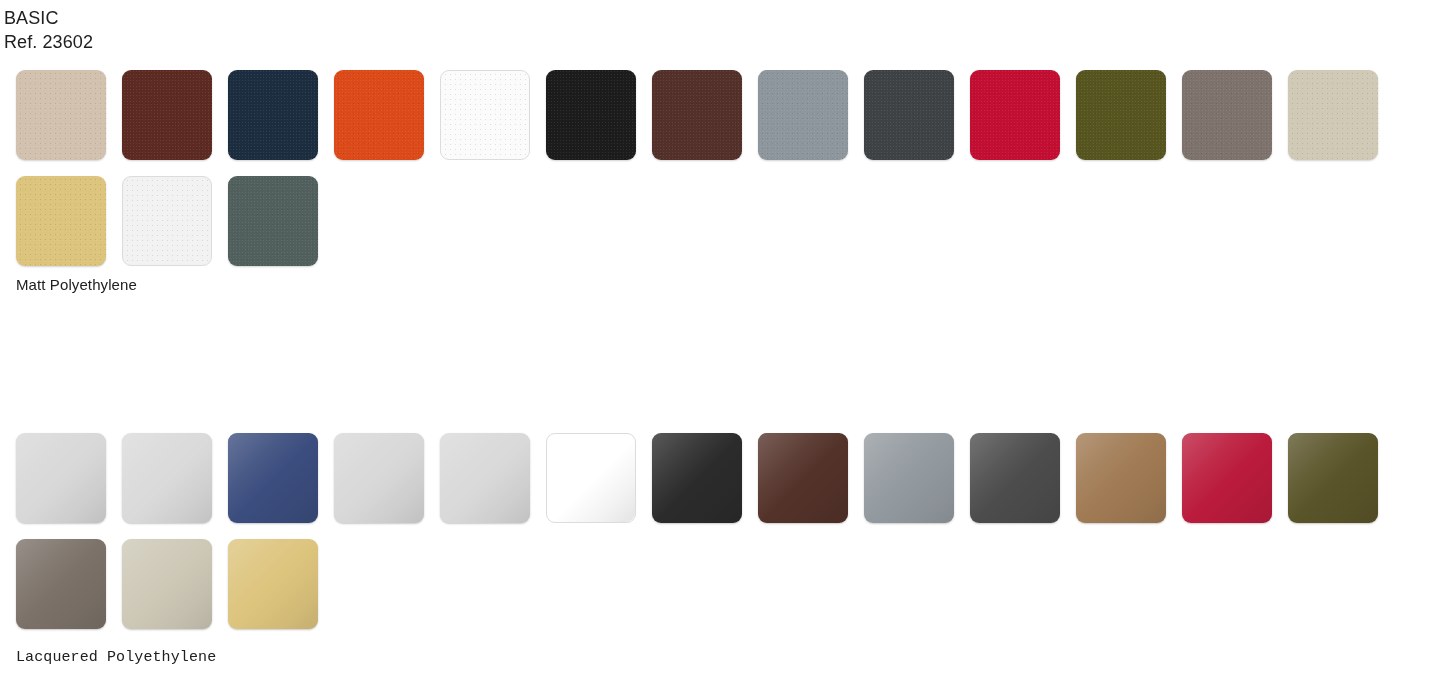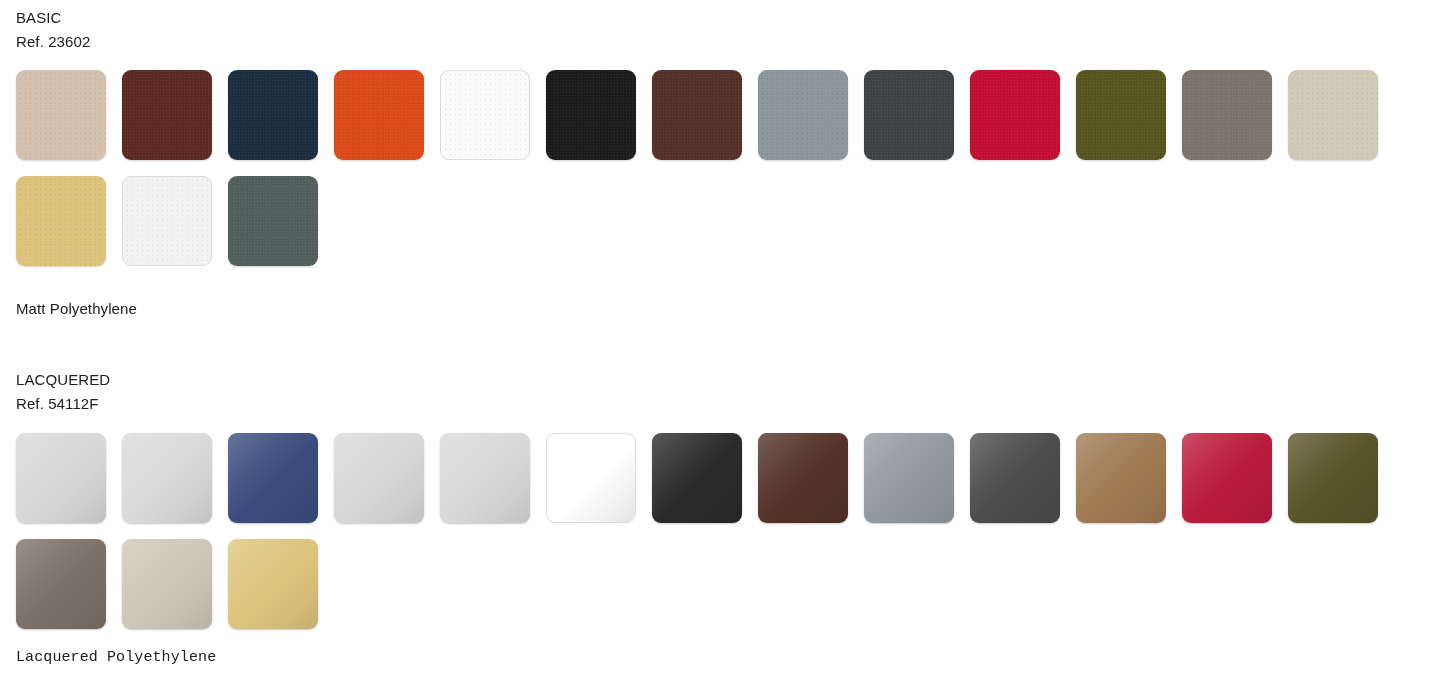--- a/index.html
+++ b/index.html
@@ -15,22 +15,22 @@
     overflow: hidden;
     position: relative;
   }
   .page {
     position: absolute;
     inset: 0;
   }
 
   .section-head {
     position: absolute;
-    left: 16px;
-    font-size: 15px;
+    left: 4px;
+    font-size: 18px;
     line-height: 24px;
     color: #202020;
     letter-spacing: 0.1px;
   }
   .section-head .line { display: block; }
 
   .caption {
     position: absolute;
     left: 16px;
     font-size: 15px;
@@ -124,26 +124,22 @@
       <div class="swatch matt" title="olive-green" style="left: 1076px; width: 90px; background: rgb(86, 85, 31);"></div>
       <div class="swatch matt" title="taupe-grey" style="left: 1182px; width: 90px; background: rgb(125, 115, 108);"></div>
       <div class="swatch matt" title="ivory-sand" style="left: 1288px; width: 90px; background: rgb(207, 201, 181);"></div>
     </div>
   <div class="swatch-row" id="basic-row-1" style="top: 176px;">
       <div class="swatch matt" title="golden-sand" style="left: 16px; width: 90px; background: rgb(221, 196, 125);"></div>
       <div class="swatch matt outlined" title="off-white" style="left: 122px; width: 90px; background: rgb(242, 242, 242);"></div>
       <div class="swatch matt" title="slate-green" style="left: 228px; width: 90px; background: rgb(81, 96, 93);"></div>
     </div>
 
-  <div class="caption" id="basic-caption" style="top: 299px;">Matt Polyethylene</div>
+  <div class="caption" id="basic-caption" style="top: 275px;">Matt Polyethylene</div>
 
-  <div class="section-head" id="lacquered-head" style="top: 368px;">
-    <span class="line">LACQUERED</span>
-    <span class="line">Ref. 54112F</span>
-  </div>
 
   <div class="swatch-row" id="lacquered-row-0" style="top: 433px;">
       <div class="swatch lacquered" title="pale-grey-1" style="left: 16px; width: 90px; background: rgb(216, 216, 216);"></div>
       <div class="swatch lacquered" title="pale-grey-2" style="left: 122px; width: 90px; background: rgb(218, 218, 218);"></div>
       <div class="swatch lacquered" title="royal-blue" style="left: 228px; width: 90px; background: rgb(59, 77, 126);"></div>
       <div class="swatch lacquered" title="pale-grey-3" style="left: 334px; width: 90px; background: rgb(216, 216, 216);"></div>
       <div class="swatch lacquered" title="pale-grey-4" style="left: 440px; width: 90px; background: rgb(217, 217, 217);"></div>
       <div class="swatch lacquered outlined" title="pure-white" style="left: 546px; width: 90px; background: rgb(255, 255, 255);"></div>
       <div class="swatch lacquered" title="gloss-black" style="left: 652px; width: 90px; background: rgb(43, 43, 43);"></div>
       <div class="swatch lacquered" title="gloss-brown" style="left: 758px; width: 90px; background: rgb(83, 50, 41);"></div>

